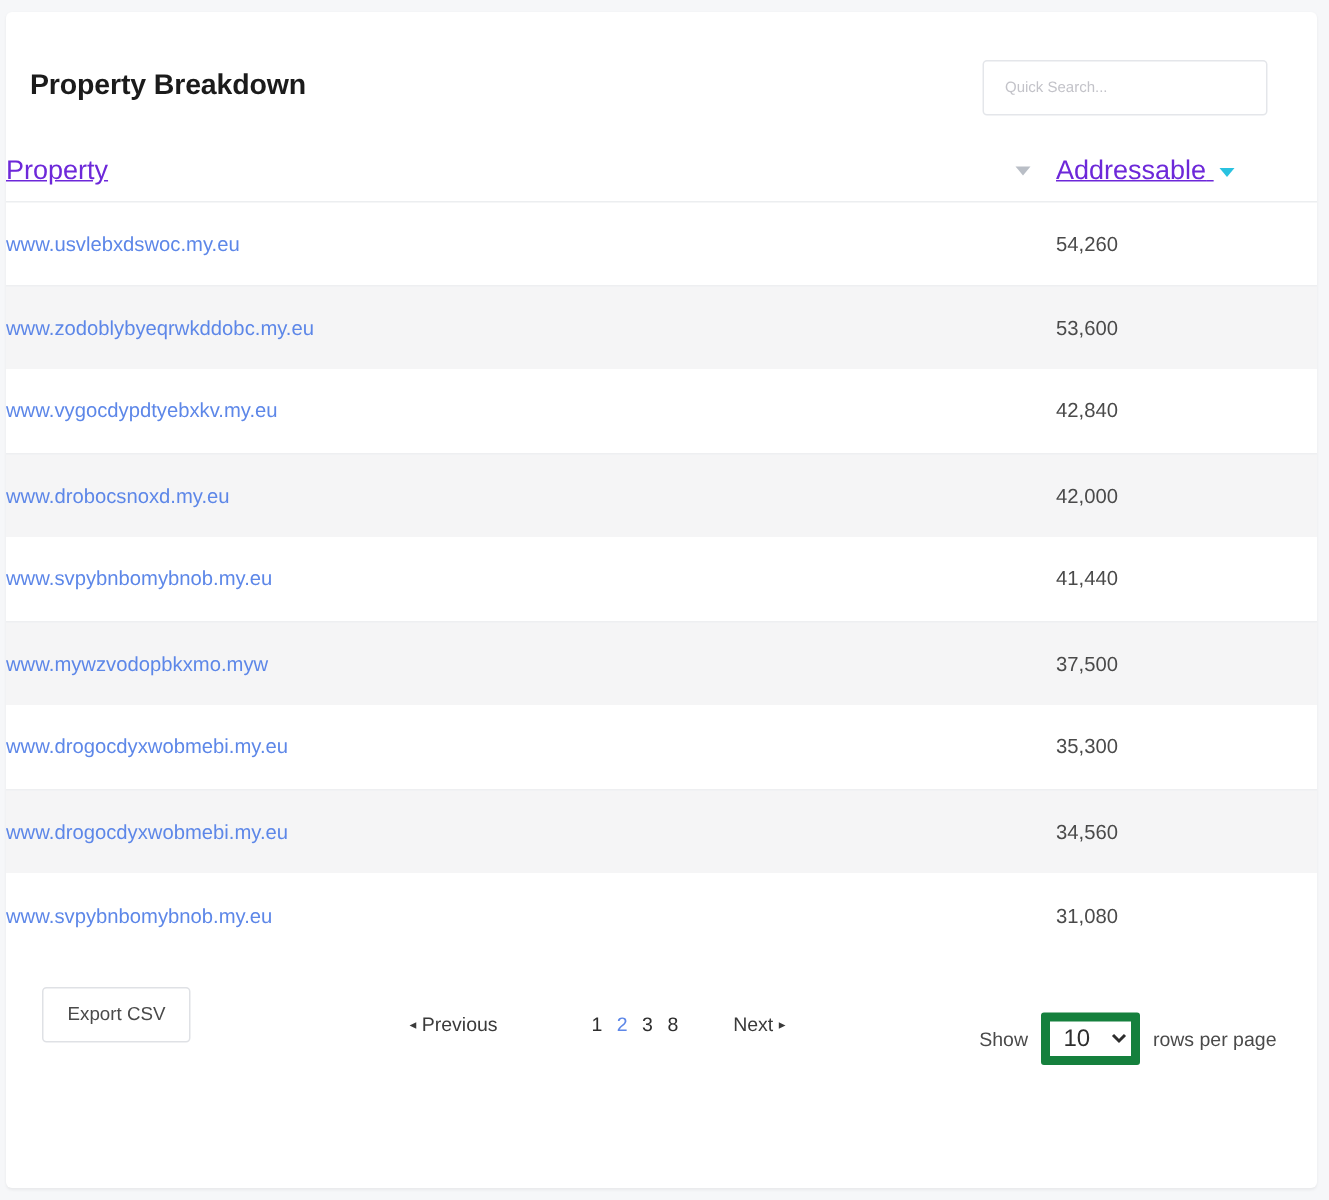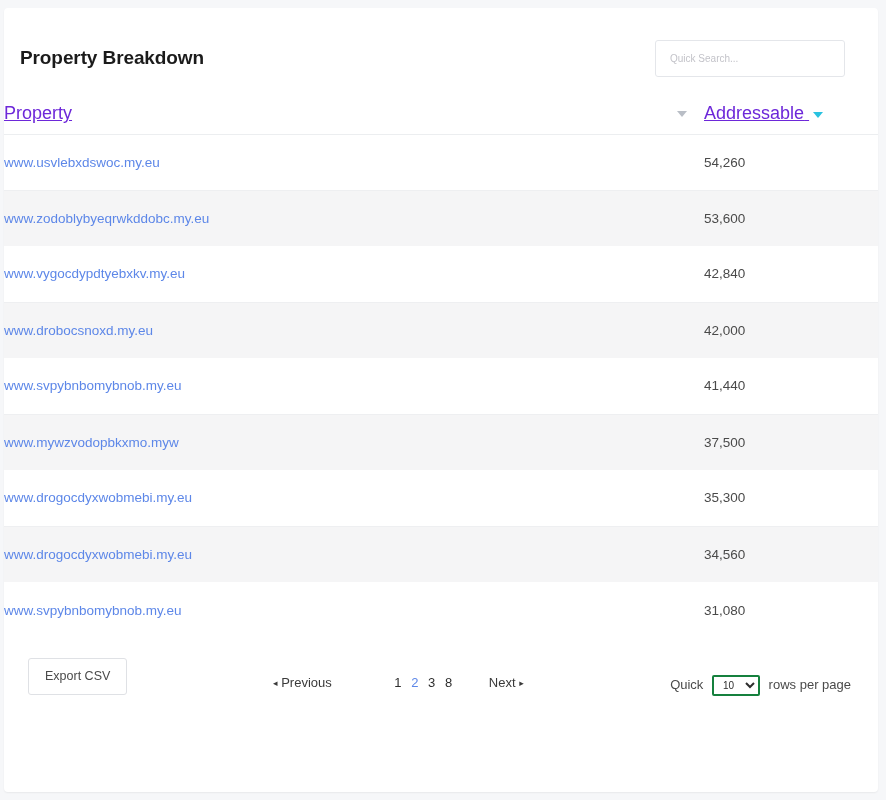--- a/index.html
+++ b/index.html
@@ -169,25 +169,25 @@
   .rows-per-page {
     position: absolute;
     right: 27px;
     top: 37px;
     font-size: 13px;
     color: #4a4a4a;
     white-space: nowrap;
   }
   .rows-per-page select {
     font-family: "Liberation Sans", sans-serif;
-    font-size: 10px;
+    font-size: 16px;
     color: #2e2e2e;
     padding: 2px 2px 2px 5px;
     margin: 0 5px;
-    border: 2px solid #15803d;
+    border: 6px solid #15803d;
     border-radius: 2px;
     background: #fff;
   }
 </style>
 </head>
 <body>
 
 <div class="card">
 
   <div class="card-header">
@@ -256,19 +256,19 @@
       <span class="pages">
         <a href="#">1</a>
         <a href="#" class="current">2</a>
         <a href="#">3</a>
         <a href="#">8</a>
       </span>
       <a class="next-link" href="#"><span>Next</span> <span class="arrow-r">▸</span></a>
     </div>
 
     <div class="rows-per-page">
-      <span>Quick</span>
+      <span>Show</span>
       <select><option value="10">10</option><option value="25">25</option><option value="50">50</option><option value="100">100</option></select>
       <span>rows per page</span>
     </div>
   </div>
 
 </div>
 
 </body></html>

